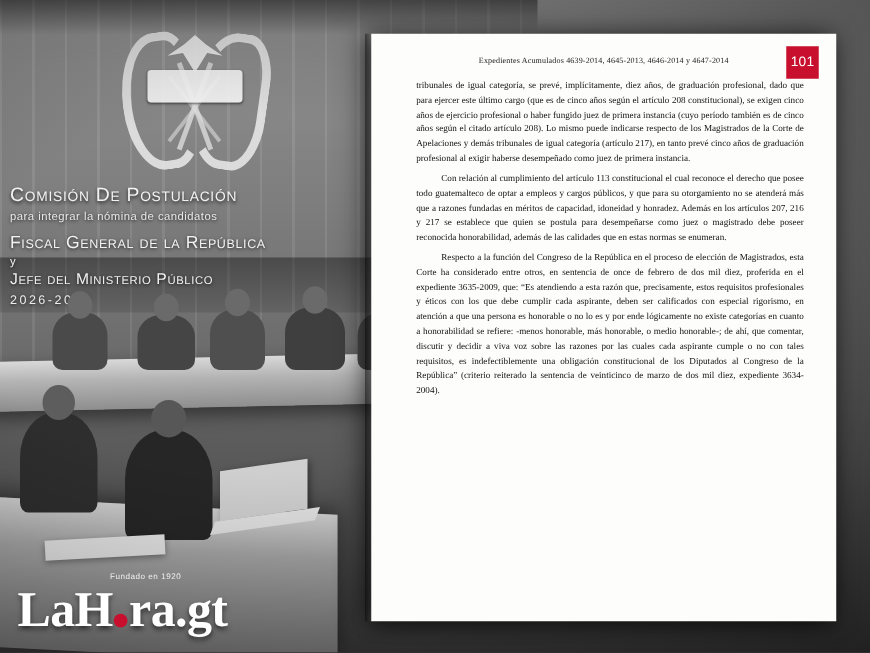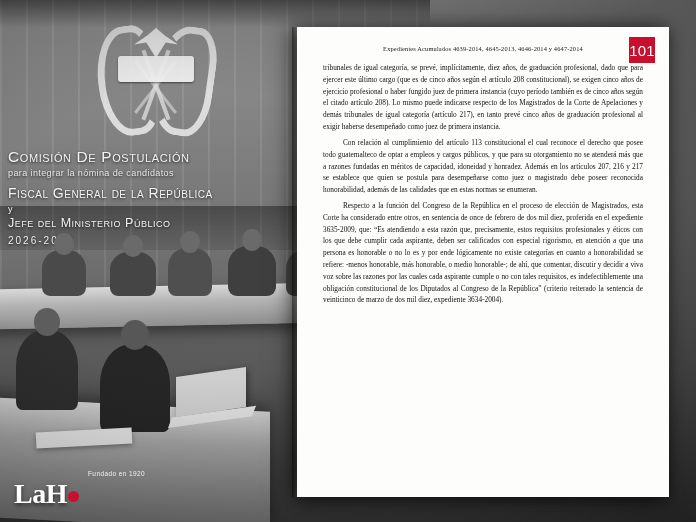--- a/index.html
+++ b/index.html
@@ -226,21 +226,21 @@
     left: 14px; bottom: 14px;
     color: #fff;
   }
   .logo-row {
     display: flex;
     align-items: flex-end;
     line-height: 1;
   }
   .logo-main {
     font-family: "Liberation Serif", serif;
-    font-size: 28px;
+    font-size: 40px;
     font-weight: 700;
     letter-spacing: -0.5px;
     text-shadow: 0 2px 4px rgba(0,0,0,0.6);
   }
   .logo-dot {
     display: inline-block;
     width: 11px; height: 11px;
     background: #c8102e;
     border-radius: 50%;
     margin: 0 1px 6px 1px;
@@ -281,35 +281,35 @@
     text-align: center;
     letter-spacing: 0.15px;
     padding-bottom: 10px;
   }
   .page-badge {
     position: absolute;
     right: -12px; top: -8px;
     width: 26px; height: 26px;
     background: #c8102e;
     color: #fff;
-    font-size: 15px;
+    font-size: 11px;
     font-family: "Liberation Sans", sans-serif;
     display: flex;
     align-items: center;
     justify-content: center;
   }
   .doc-body {
     font-family: "Liberation Serif", serif;
     font-size: 7.3px;
     line-height: 1.62;
     color: #111;
     text-align: justify;
   }
   .doc-body p {
-    margin: 0 0 4px 0;
+    margin: 0 0 4px 10px;
     text-indent: 20px;
   }
   .doc-body p.noindent { text-indent: 0; }
 
   .doc-edge {
     position: absolute;
     left: 292px; top: 27px;
     width: 6px; height: 470px;
     background: linear-gradient(90deg, rgba(0,0,0,0.45), rgba(255,255,255,0.15));
   }
@@ -374,20 +374,21 @@
     <div class="laptop"></div>
     <div class="papers"></div>
 
     <div class="vignette"></div>
   </div>
 
   <div class="logo-block">
     <div class="logo-row">
       <span class="logo-main">LaH</span>
       <span class="logo-dot"></span>
+      <span class="logo-main">ra.gt</span>
       <span class="logo-founded">Fundado en 1920</span>
     </div>
   </div>
 
   <div class="doc-edge"></div>
   <div class="doc-page">
     <div class="doc-header">
       <span>Expedientes Acumulados 4639-2014, 4645-2013, 4646-2014 y 4647-2014</span>
       <span class="page-badge">101</span>
     </div>

